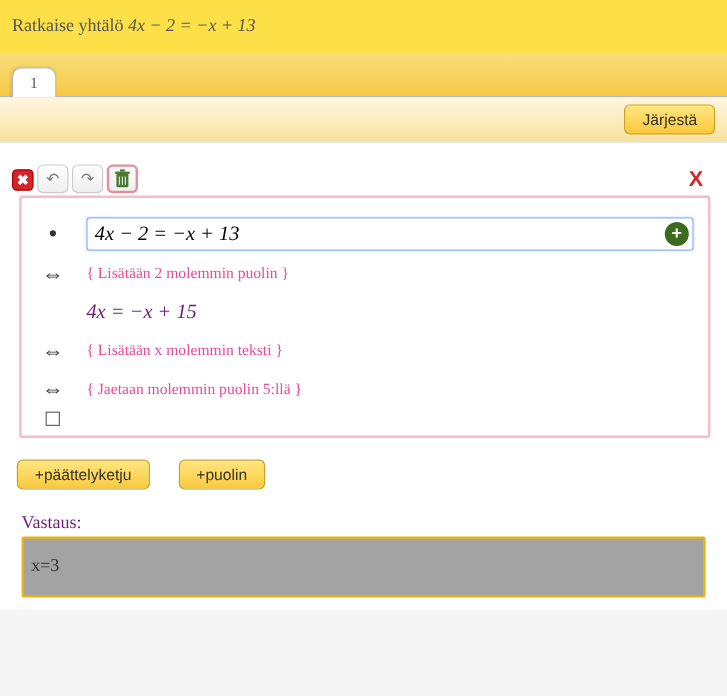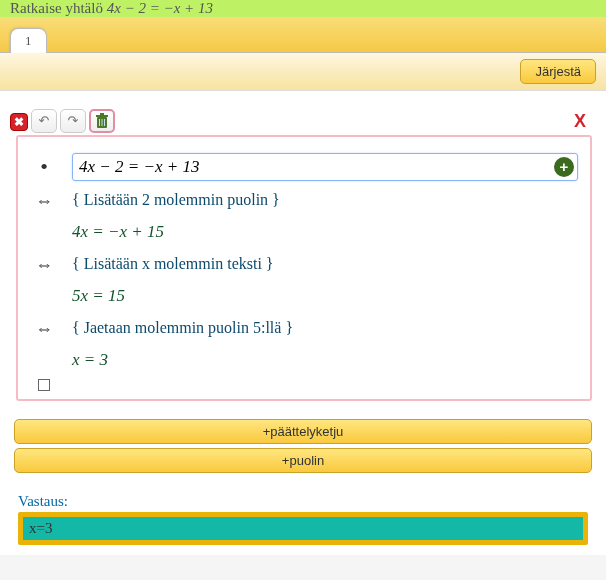--- a/index.html
+++ b/index.html
@@ -6,24 +6,24 @@
   body {
     margin: 0;
     padding: 0;
     font-family: Georgia, 'Times New Roman', serif;
     background: #f5f5f5;
     width: 606px;
     height: 580px;
     overflow: hidden;
   }
   .page-header {
-    padding: 0 10px;
+    padding: 14px 10px;
     font-size: 15px;
     color: #555;
-    background: #bef264;
+    background: #fde047;
   }
   .math { font-style: italic; font-family: Georgia, serif; }
   .tab-bar {
     display: flex;
     align-items: flex-end;
     padding: 10px 10px 0 10px;
     background: linear-gradient(#f9dd7a, #f5c945);
     border-bottom: 1px solid #bbb;
     position: relative;
     height: 36px;
@@ -134,25 +134,25 @@
   .step-marker {
     width: 28px;
     text-align: center;
     font-size: 18px;
     color: #333;
   }
   .bullet { font-size: 22px; line-height: 10px; }
   .step-content {
     flex: 1;
     font-size: 17px;
-    color: #14532d;
+    color: #701a75;
   }
   .comment {
-    font-size: 16px;
-    color: #0c4a6e;
+    font-size: 13px;
+    color: #ec4899;
   }
   .input-line {
     position: relative;
     flex: 1;
     display: flex;
     align-items: center;
   }
   .equation-input {
     flex: 1;
     border: 1px solid #8ab4f8;
@@ -178,40 +178,39 @@
     cursor: pointer;
   }
   .end-box {
     width: 12px; height: 12px;
     border: 1px solid #666;
     margin-left: 8px;
     margin-top: 6px;
   }
   .add-buttons {
     display: flex;
-    gap: 4px;
+    gap: 24px;
     margin: 18px 0 8px 0;
-    flex-direction: column;
   }
   .answer-block {
     margin-top: 20px;
     padding: 0 4px;
   }
   .answer-label {
     font-size: 15px;
-    color: #0369a1;
+    color: #701a75;
     margin-bottom: 2px;
   }
   .answer-box {
-    border: 5px solid #eab308;
+    border: 2px solid #eab308;
     border-radius: 2px;
-    padding: 3px 6px;
+    padding: 15px 6px;
     font-size: 15px;
     color: #333;
-    background: #14b8a6;
+    background: #a3a3a3;
   }
 </style>
 </head>
 <body>
 
 <div class="page-header">
   <span>Ratkaise yhtälö </span><span class="math">4x − 2 =  −x + 13</span>
 </div>
 
 <div class="tab-bar">
@@ -262,32 +261,24 @@
     </div>
     <div class="step-row">
       <div class="step-marker"></div>
       <div class="step-content math">4x =  −x + 15</div>
     </div>
 
     <div class="step-row">
       <div class="step-marker">⇔</div>
       <div class="step-content comment">{ Lisätään x molemmin teksti }</div>
     </div>
-    <div class="step-row">
-      <div class="step-marker"></div>
-      <div class="step-content math">5x = 15</div>
-    </div>
 
     <div class="step-row">
       <div class="step-marker">⇔</div>
       <div class="step-content comment">{ Jaetaan molemmin puolin 5:llä }</div>
-    </div>
-    <div class="step-row">
-      <div class="step-marker"></div>
-      <div class="step-content math">x = 3</div>
     </div>
 
     <div class="end-box"></div>
   </div>
 
   <div class="add-buttons">
     <button class="yellow-btn">+päättelyketju</button>
     <button class="yellow-btn">+puolin</button>
   </div>
 

